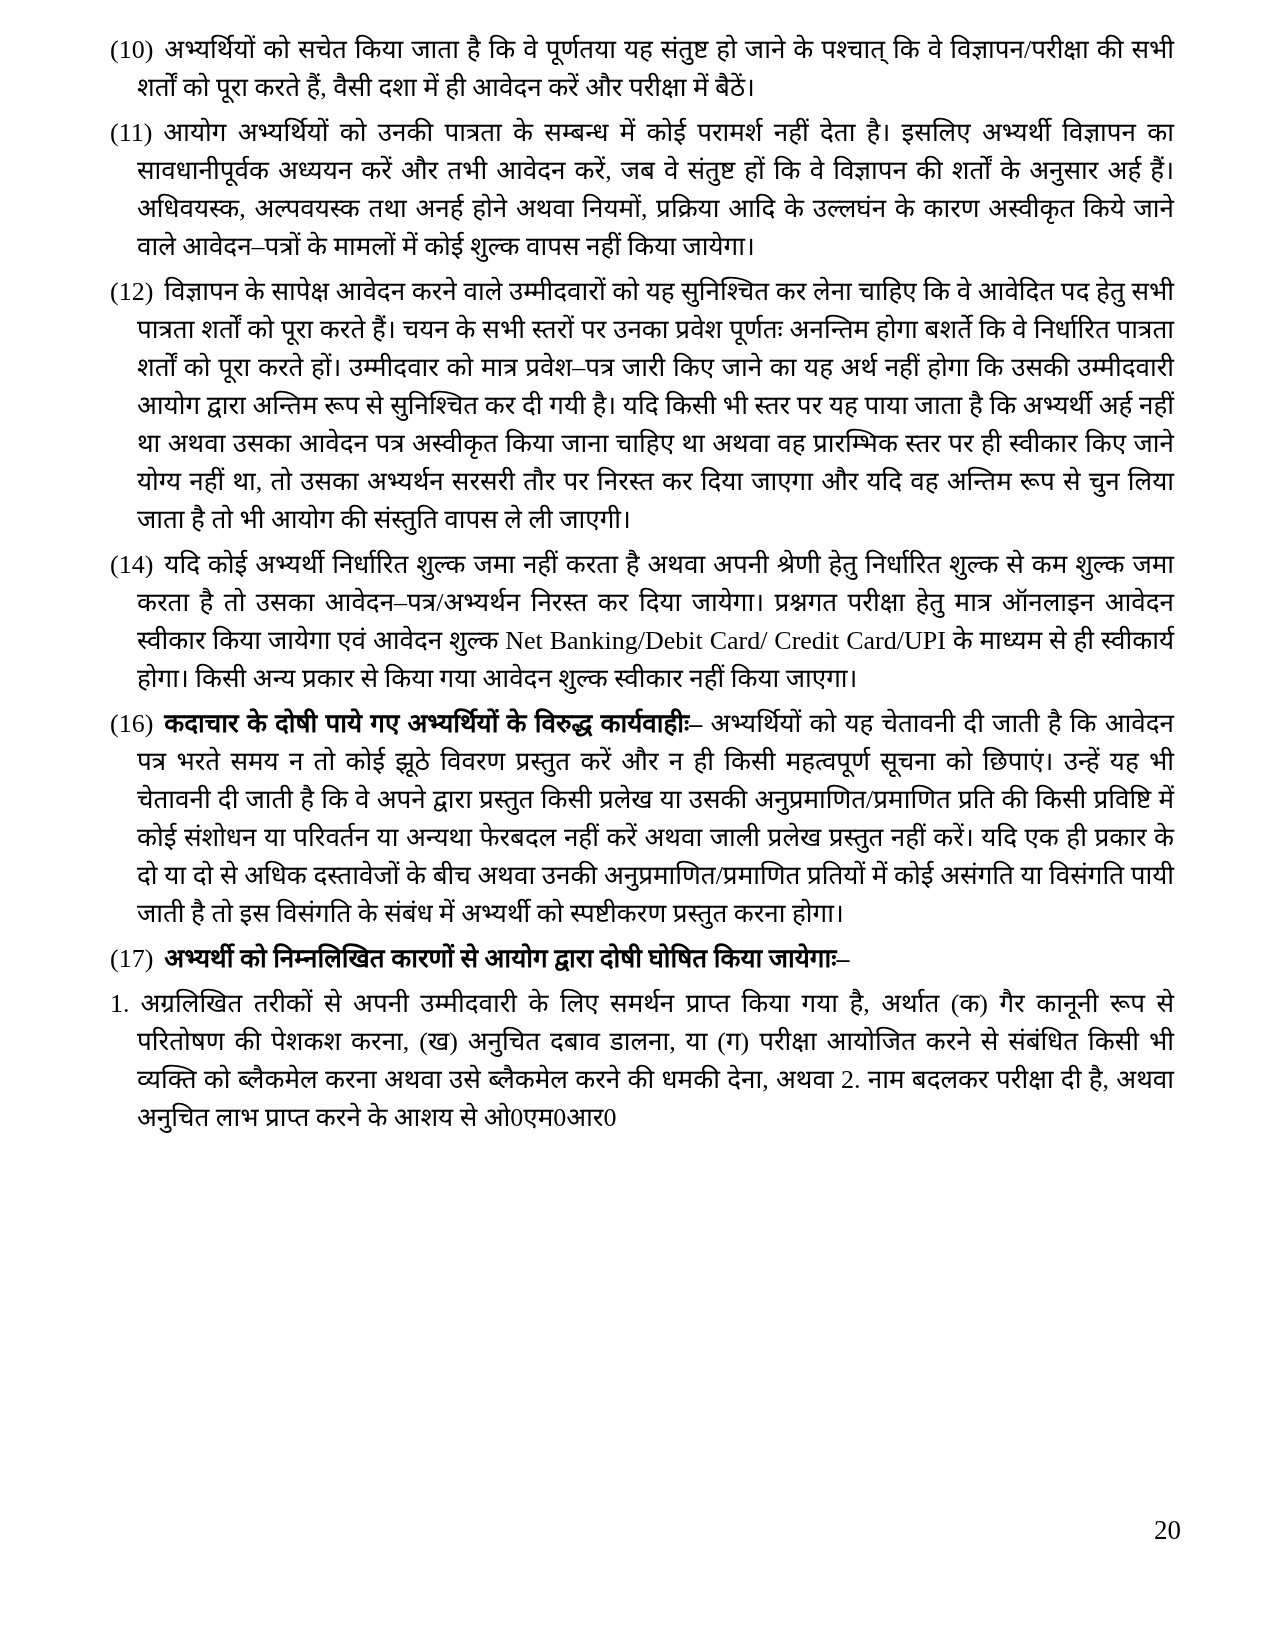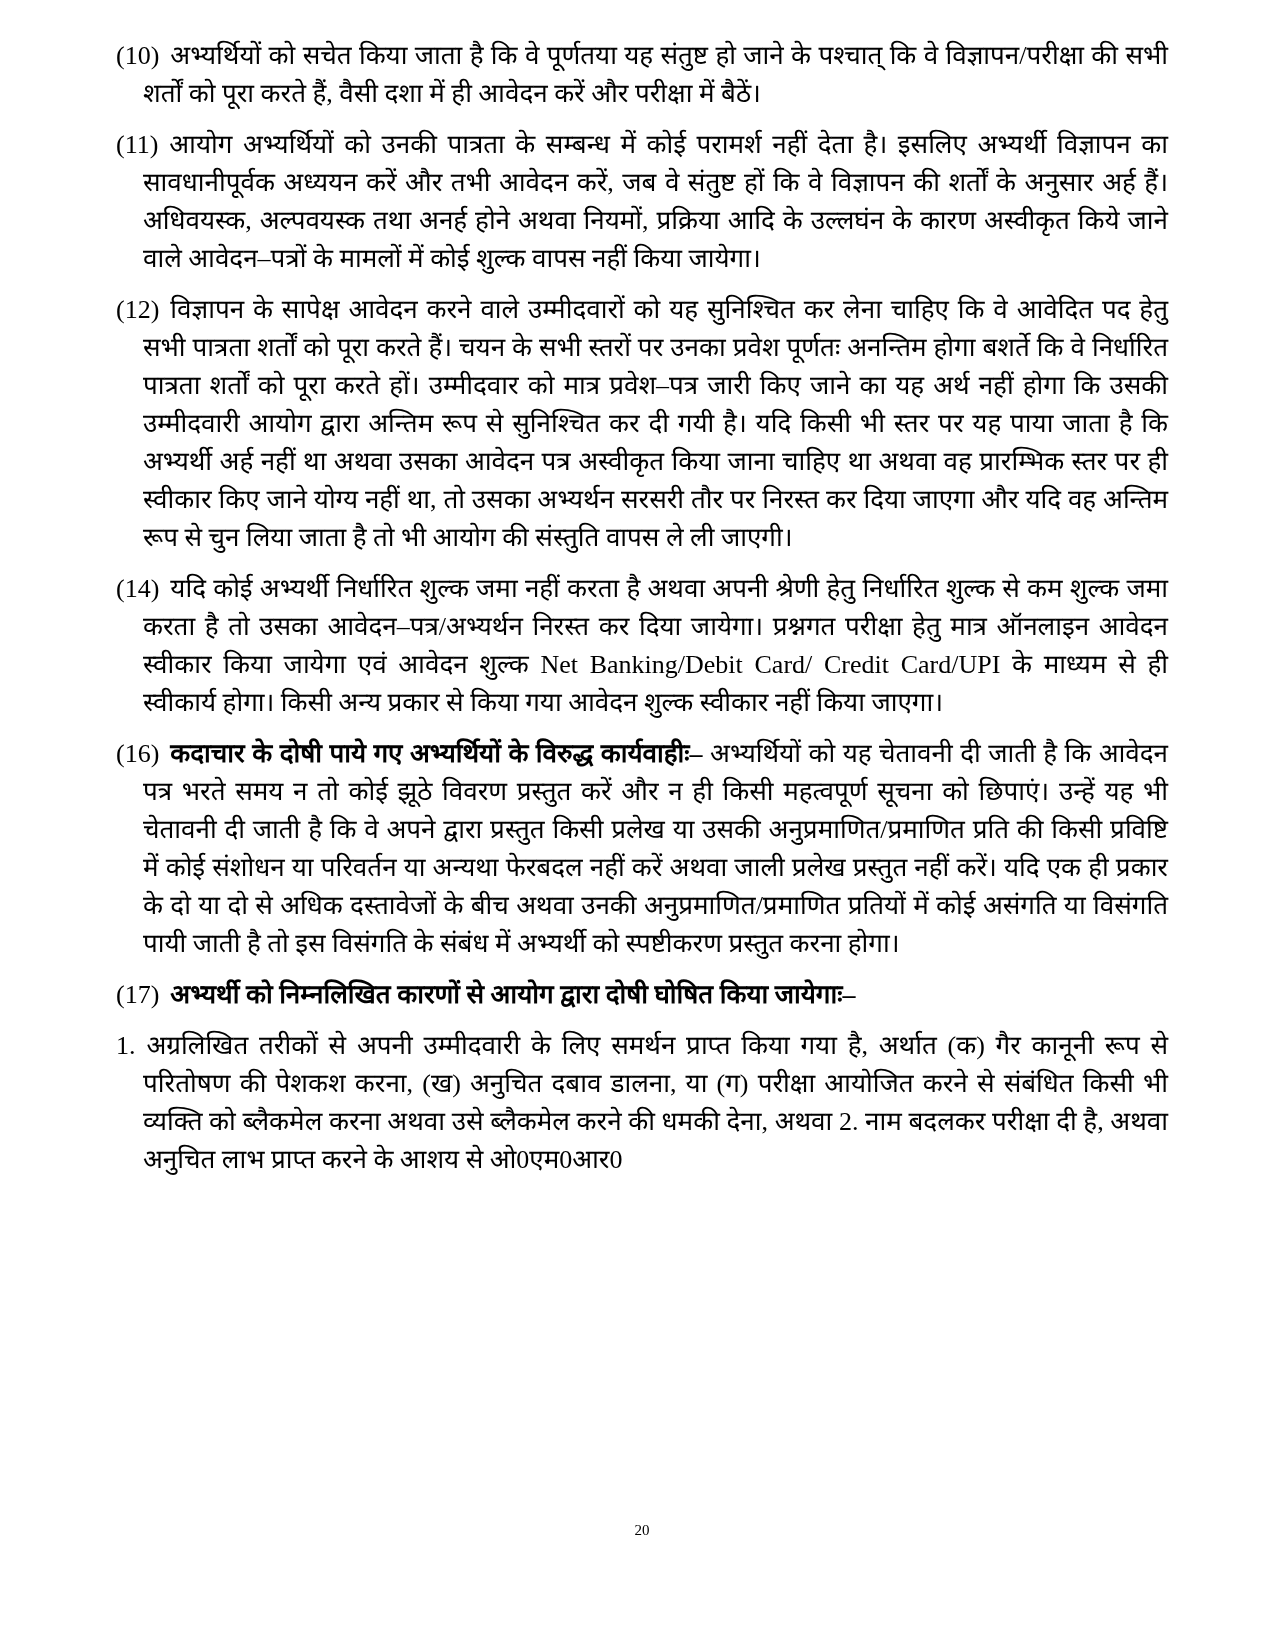--- a/index.html
+++ b/index.html
@@ -25,41 +25,41 @@
     font-size: 26px;
     line-height: 38px;
     text-align: justify;
   }
   
   .cont {
     margin: 0 0 0 27px;
   }
   
   .item {
-    margin: 13px;
+    margin: 7px;
     padding-left: 27px;
     text-indent: -27px;
     font-family: Liberation Serif, serif;
   }
   .num {
     margin-right: 11px;
     white-space: nowrap;
   }
   .lead {
     font-weight: bold;
   }
   .lead:empty { display: none; }
   .lead::after { content: " "; }
   .footer {
     position: absolute;
     left: 103px;
     top: 1516px;
     width: 1078px;
-    text-align: center;
-    font-size: 15px;
+    text-align: right;
+    font-size: 27px;
     line-height: 28px;
   }
 </style>
 </head>
 <body>
 
 <div class="page doc-text">
 
 
   <p class="item"><span class="num">(10)</span><span>अभ्यर्थियों को सचेत किया जाता है कि वे पूर्णतया यह संतुष्ट हो जाने के पश्चात् कि वे विज्ञापन/परीक्षा की सभी शर्तों को पूरा करते हैं, वैसी दशा में ही आवेदन करें और परीक्षा में बैठें।</span></p>

